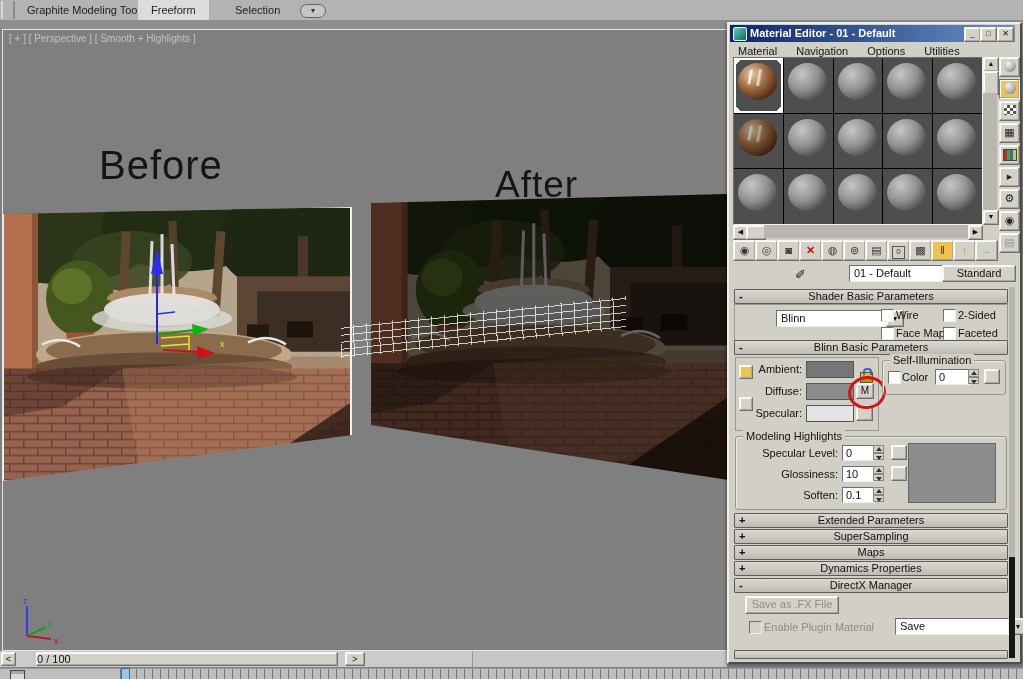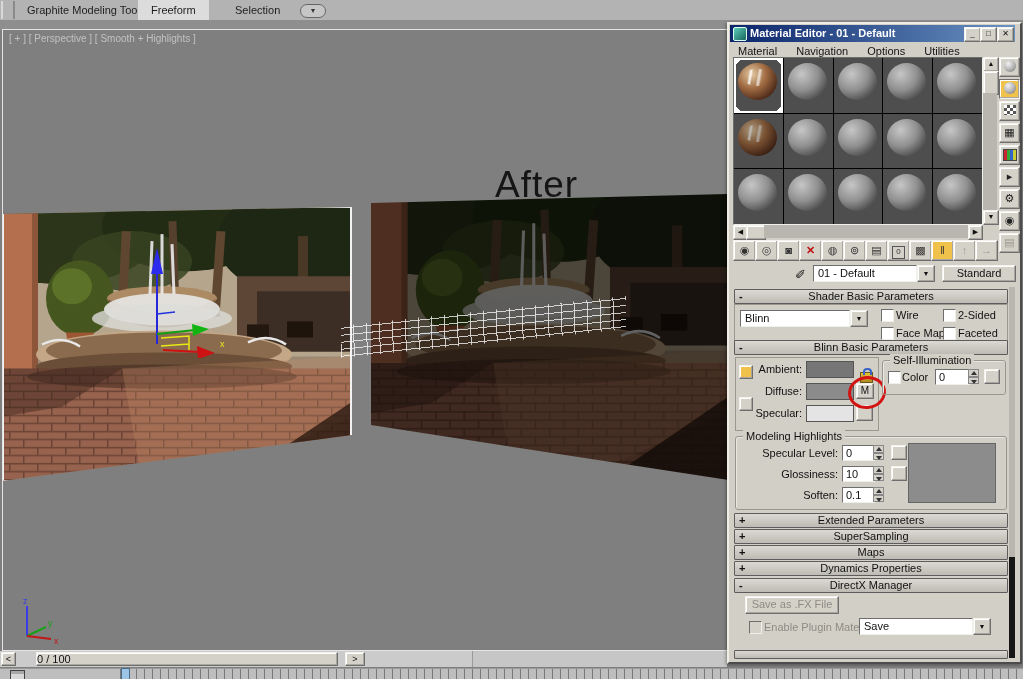--- a/index.html
+++ b/index.html
@@ -74,21 +74,21 @@
       background:linear-gradient(90deg,#c23 0 25%,#3a3 25% 50%,#36c 50% 75%,#cc3 75%);border:1px solid #444;}
 
   
   .mtool{top:216px;width:21px;height:19px;text-align:center;line-height:18px;font-size:11px;color:#333;position:absolute;}
   .mtool.active{background:#f0c14b;}
   .mtool.red{color:#c01212;font-weight:bold;}
   .mtool.disabled{color:#a09d95;}
   .idbox{display:inline-block;width:11px;height:11px;border:1px solid #555;line-height:10px;font-size:8px;margin-top:3px;}
 
   
-  .combo{display:flex;height:17px;}
+  .combo{display:flex;height:17px;margin-left:36px;}
   .combo .field{flex:1;background:#fff;border:1px solid;border-color:#6e6e6e #f0f0ea #f0f0ea #6e6e6e;
                 padding:1px 0 0 4px;font-size:11px;white-space:nowrap;overflow:hidden;}
   .combo .drop{width:16px;font-size:7px;text-align:center;line-height:15px;}
   .rollout{background:linear-gradient(#dbd9d2,#bdbbb3);border:1px solid #5c5c5c;height:13px;line-height:13px;
            text-align:center;font-size:11px;color:#111;border-radius:1px;}
   .rollout .pm{position:absolute;left:4px;top:0;font-weight:bold;}
   .groupbox{border:1px solid #98968e;border-radius:3px;box-shadow:inset 1px 1px 0 #e9e7e0;}
   .gtitle{position:absolute;top:-7px;left:7px;background:#d2cfc7;padding:0 3px;font-size:11px;}
   .lbl{font-size:11px;color:#111;white-space:nowrap;}
   .lbl.r{text-align:right;}
@@ -185,20 +185,21 @@
     <div class="abs rtab" style="left:14px">Graphite Modeling Tools</div>
     <div class="abs rtab active" style="left:138px">Freeform</div>
     <div class="abs rtab" style="left:222px">Selection</div>
     <div class="abs rmore" style="left:300px">▾</div>
   </div>
   <div class="abs darkbar"></div>
 
   <div class="abs viewport">
     <div class="abs vplabel">[ + ] [ Perspective ] [ Smooth + Highlights ]</div>
 
+    <div class="abs bigword" style="left:96px;top:113px">Before</div>
     <div class="abs bigword" style="left:492px;top:134px;font-size:37px">After</div>
 
     <div class="abs plane before" style="left:-1px;top:176px;width:350px;height:276px;clip-path:polygon(0% 2.9%,100% 0.4%,100% 83%,0% 99.6%)">
       <svg viewBox="0 0 350 275" preserveAspectRatio="none">
         <use href="#fountain"></use>
         <rect x="1" y="1" width="348" height="273" fill="none" stroke="#f2f2f2" stroke-width="2"></rect>
       </svg>
     </div>
 
     <div class="abs plane after" style="left:368px;top:164px;width:356px;height:287px;clip-path:polygon(0 3.1%,100% 0,100% 99.6%,0 80.5%)">

